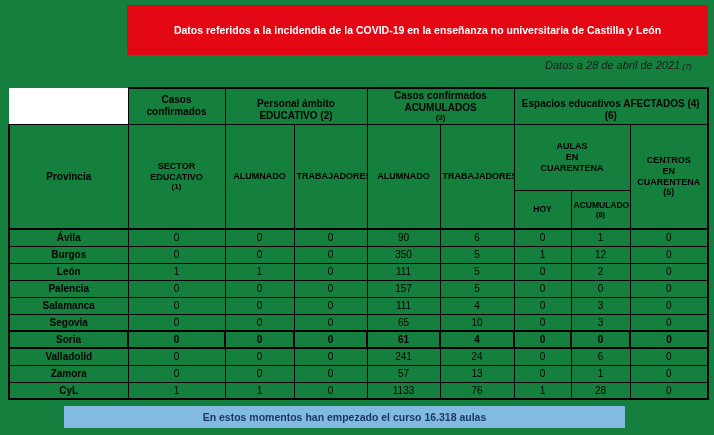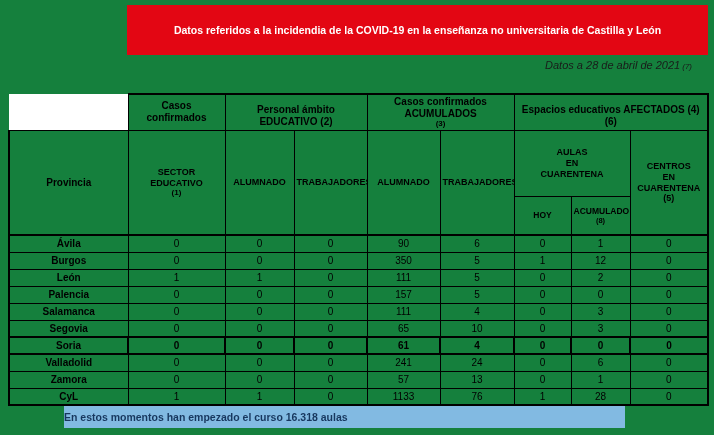--- a/index.html
+++ b/index.html
@@ -44,21 +44,21 @@
   }
   .date-line .date-note {
     font-size: 8px;
     font-style: italic;
     margin-left: 2px;
   }
 
   
   table.data-table {
     position: absolute;
-    left: 8px; top: 93px;
+    left: 8px; top: 87px;
     width: 699px;
     border-collapse: collapse;
     table-layout: fixed;
   }
   .data-table th, .data-table td {
     border: 1px solid #000;
     text-align: center;
     vertical-align: middle;
     padding: 1px 2px;
     line-height: 1.2;
@@ -94,21 +94,21 @@
     font-weight: 700;
     border-width: 2px;
   }
 
   
   .footer-banner {
     position: absolute;
     left: 64px; top: 406px;
     width: 561px; height: 22px;
     background: #82BAE2;
-    display: flex; align-items: center; justify-content: flex-start;
+    display: flex; align-items: center; justify-content: center;
   }
   .footer-banner .footer-text {
     color: #17375E;
     font-weight: 700;
     font-size: 10.5px;
   }
 </style>
 </head>
 <body>
 

